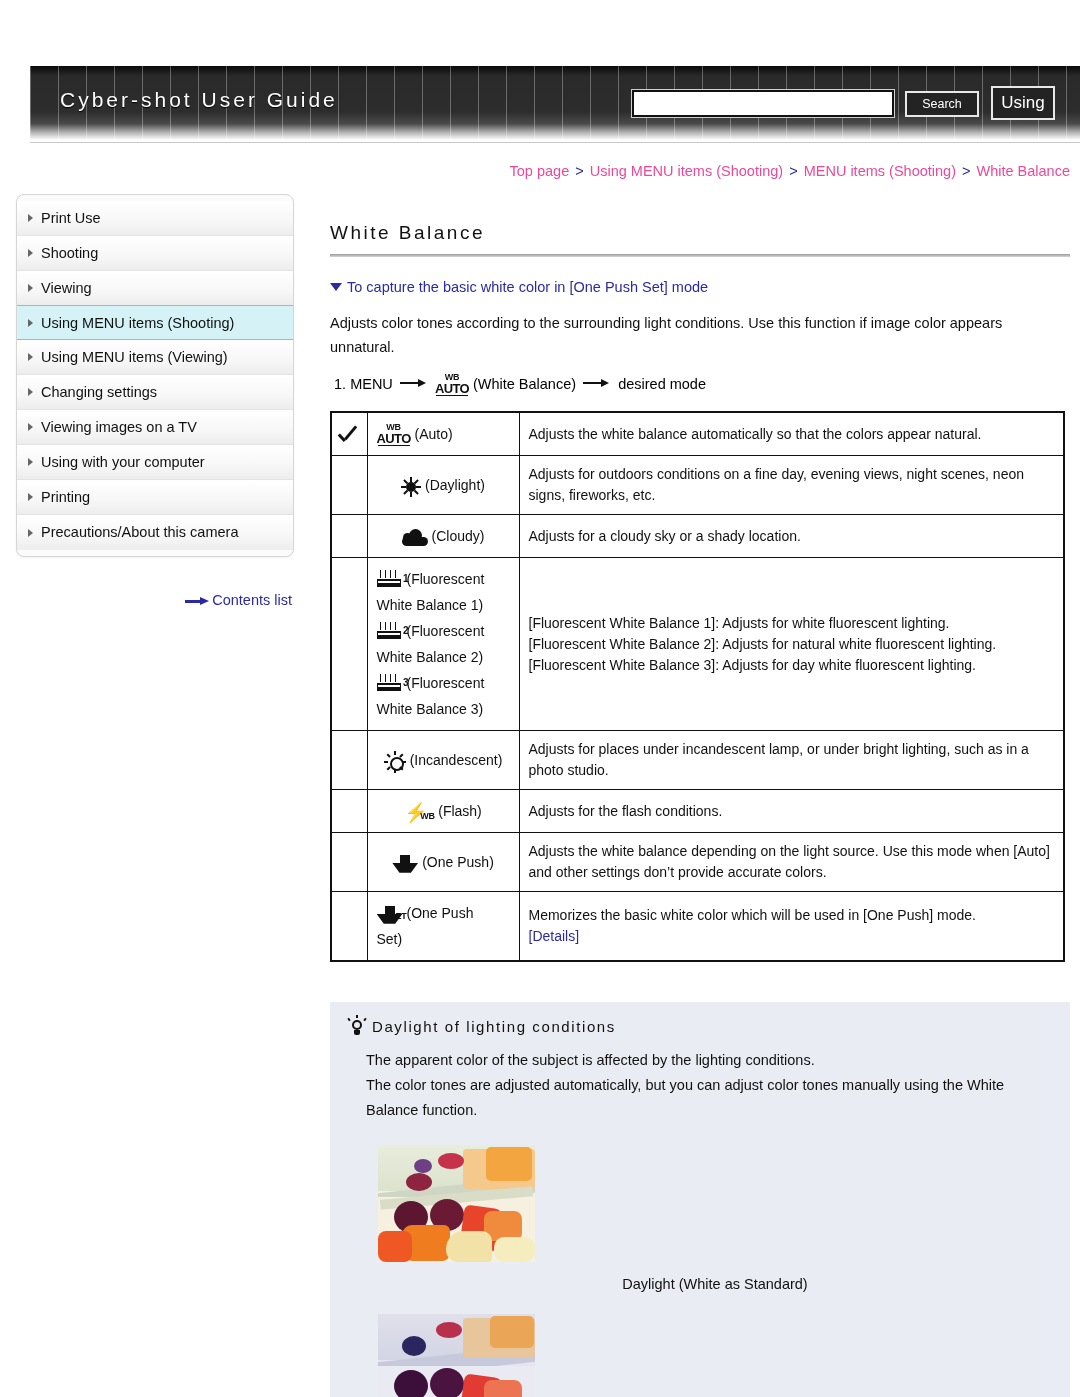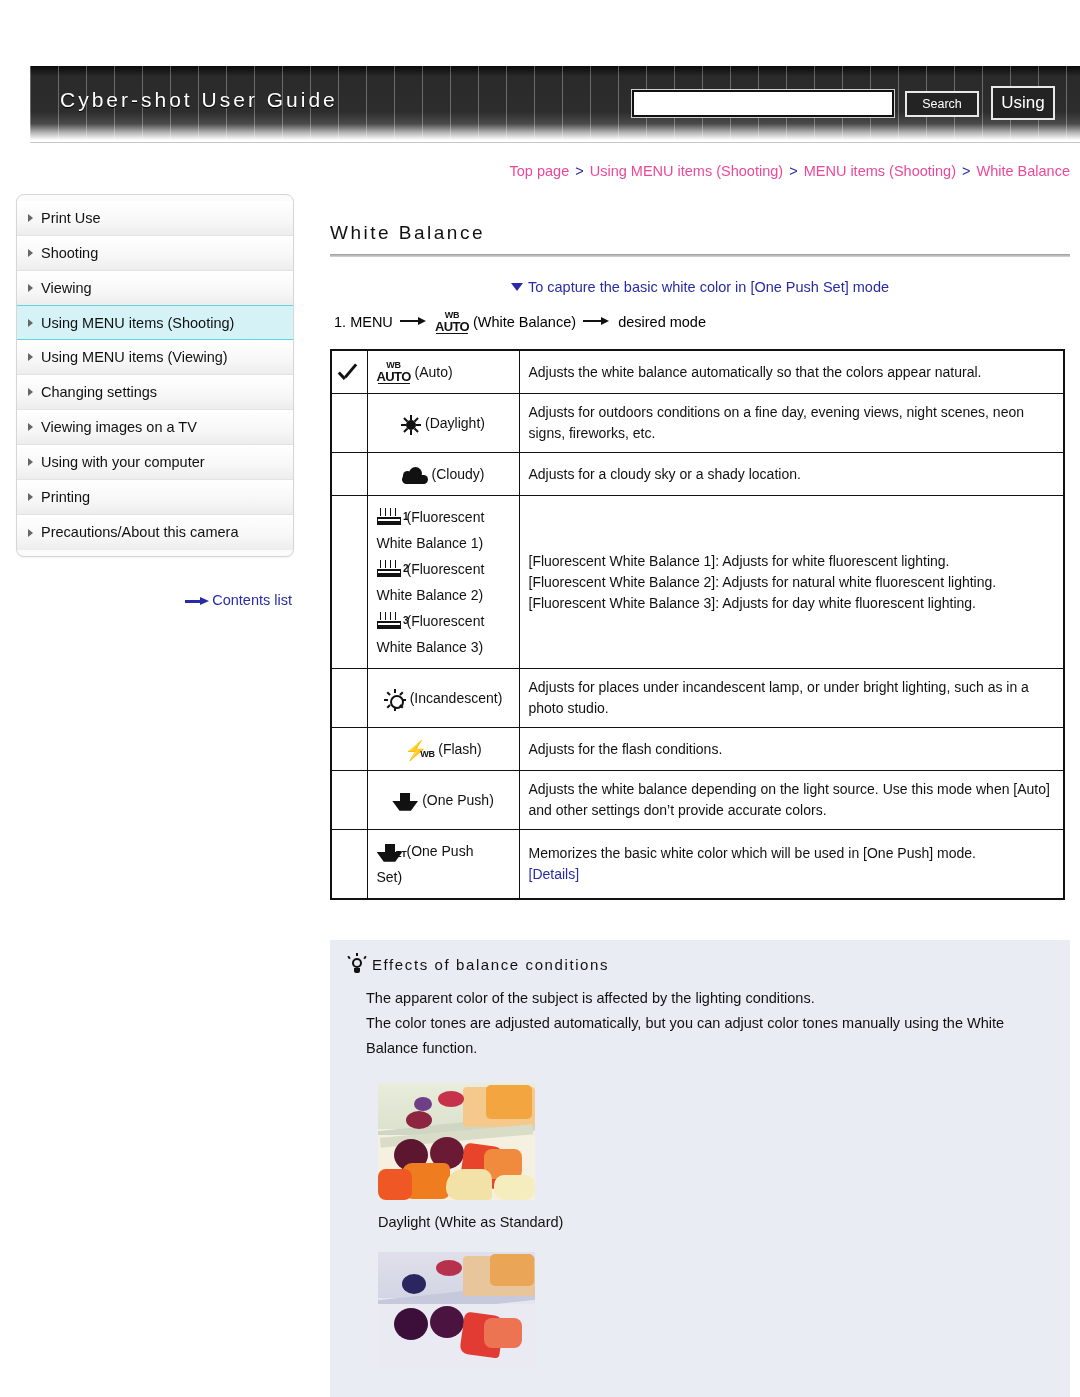--- a/index.html
+++ b/index.html
@@ -177,21 +177,20 @@
   #title-rule {
     height: 3px;
     background: linear-gradient(to bottom,#9a9a9a,#d8d8d8);
     margin-bottom: 22px;
   }
   #jump-link {
     font-size: 14.5px;
     color: #2a2aa5;
     margin-bottom: 16px;
     cursor: pointer;
-    text-align: center;
   }
   #jump-link .tri {
     display: inline-block;
     width: 0; height: 0;
     border-top: 8px solid #2a2aa5;
     border-left: 6px solid transparent;
     border-right: 6px solid transparent;
     margin-right: 5px;
     vertical-align: 1px;
   }
@@ -386,20 +385,21 @@
     line-height: 25px;
     color: #111;
     padding-left: 18px;
     margin: 0;
   }
   .sample-block { padding-left: 30px; margin-top: 22px; }
   .sample-caption {
     font-size: 14.5px;
     color: #111;
     margin-top: 14px;
+    text-align: center;
   }
 
   
   .photo {
     width: 157px; height: 117px;
     position: relative;
     overflow: hidden;
   }
   .photo .layer { position: absolute; }
   .ph-warm { background:#f2efe3; }
@@ -475,20 +475,21 @@
 
 <div id="main">
 
   <h1 id="page-title">White Balance</h1>
   <div id="title-rule"></div>
 
   <div id="jump-link">
     <span class="tri"></span><span>To capture the basic white color in [One Push Set] mode</span>
   </div>
 
+  <p class="body-text">Adjusts color tones according to the surrounding light conditions. Use this function if image color appears unnatural.</p>
 
   <div id="step-line">
     <span>1.</span>
     <span>MENU</span>
     <span class="arr"></span>
     <span class="ic ic-wbauto">
       <span class="wb">WB</span>
       <span class="au">AUTO</span>
     </span>
     <span>(White Balance)</span>
@@ -635,21 +636,21 @@
   </table>
 
   <div id="tip-box">
     <h2 id="tip-heading">
       <span class="ic ic-bulb">
         <span class="sp" style="left:0px;top:2px;transform:rotate(-35deg)"></span>
         <span class="sp" style="left:8px;top:-1px"></span>
         <span class="sp" style="left:16px;top:2px;transform:rotate(35deg)"></span>
         <span class="glass"></span>
         <span class="base"></span>
-      </span><span>Effects of balance conditions</span>
+      </span><span>Daylight of lighting conditions</span>
     </h2>
     <p class="tip-text">The apparent color of the subject is affected by the lighting conditions.</p>
     <p class="tip-text">The color tones are adjusted automatically, but you can adjust color tones manually using the White Balance function.</p>
 
     <div class="sample-block">
       <div class="photo ph-warm">
         <span class="layer" style="left:0;top:0;width:157px;height:46px;background:linear-gradient(to bottom,#e8eddc,#dbe2cd);"></span>
         <span class="layer" style="left:0;top:40px;width:157px;height:16px;background:#cfd6c4;transform:rotate(-6deg);"></span>
         <span class="layer" style="left:85px;top:4px;width:72px;height:40px;background:#f4c98b;border-radius:4px;"></span>
         <span class="layer" style="left:108px;top:2px;width:46px;height:34px;background:#f3a640;border-radius:5px;"></span>

